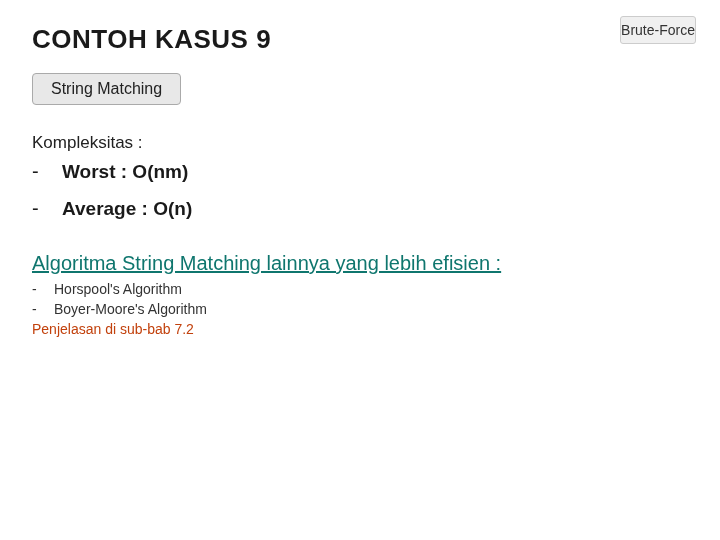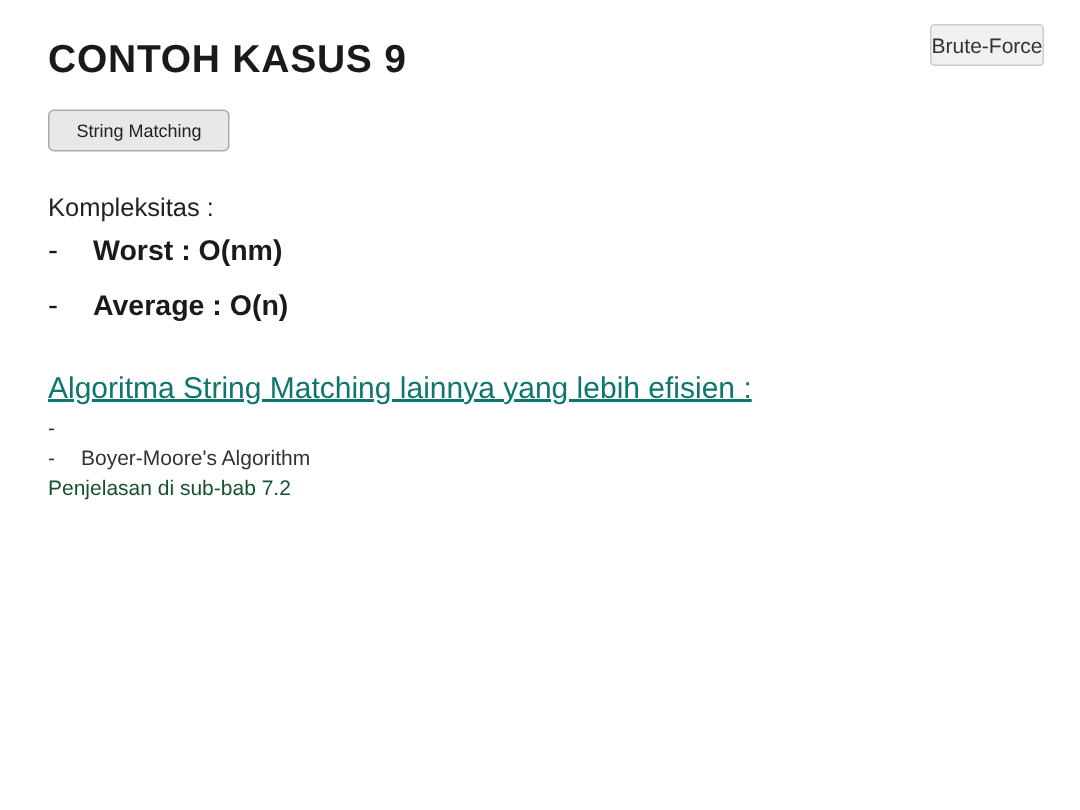--- a/index.html
+++ b/index.html
@@ -44,21 +44,21 @@
       font-size: 14px;
       color: #333333;
       border-radius: 3px;
     }
 
     .string-matching-badge {
       display: inline-block;
       background: #e8e8e8;
       border: 1.5px solid #aaaaaa;
       padding: 6px 18px;
-      font-size: 12px;
+      font-size: 16px;
       color: #222222;
       border-radius: 4px;
       margin-bottom: 28px;
       font-weight: normal;
     }
 
     .kompleksitas-label {
       font-size: 17px;
       color: #222222;
       margin-bottom: 7px;
@@ -109,21 +109,21 @@
       margin-bottom: 4px;
     }
 
     .bottom-list-item .dash {
       margin-right: 12px;
       min-width: 10px;
     }
 
     .bottom-note {
       font-size: 14px;
-      color: #14532d;
+      color: #c2410c;
       margin-top: 4px;
     }
   </style>
 </head>
 <body>
 
 <div class="page-container">
 
   
   <div class="brute-force-badge">Brute-Force</div>
@@ -148,20 +148,21 @@
       <span class="label">Average : O(n)</span>
     </li>
   </ul>
 
   
   <div class="bottom-section">
     <div class="bottom-intro">Algoritma String Matching lainnya yang lebih efisien :</div>
 
     <div class="bottom-list-item">
       <span class="dash">-</span>
+      <span>Horspool's Algorithm</span>
     </div>
     <div class="bottom-list-item">
       <span class="dash">-</span>
       <span>Boyer-Moore's Algorithm</span>
     </div>
 
     <div class="bottom-note">Penjelasan di sub-bab 7.2</div>
   </div>
 
 </div>

